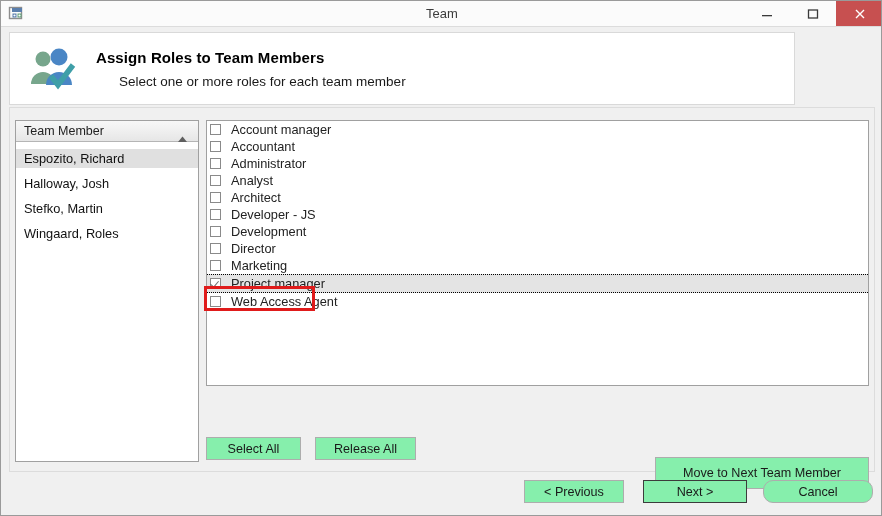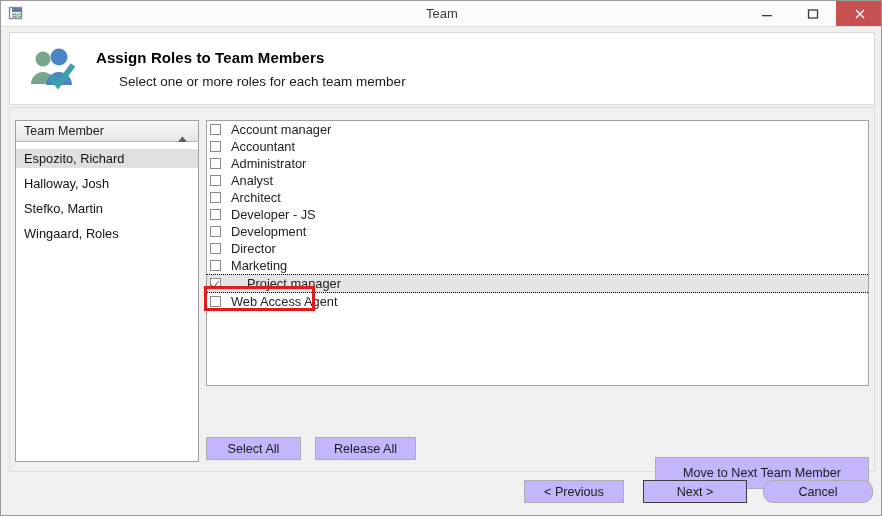--- a/index.html
+++ b/index.html
@@ -61,21 +61,21 @@
   .wbtn-close {
     right: 0;
     width: 47px;
     background: #c75050;
   }
 
   
   .header {
     position: absolute;
     left: 8px; top: 31px;
-    width: 866px;
+    width: 786px;
     height: 73px;
     background: #ffffff;
     border: 1px solid #d9d9d9;
     box-sizing: border-box;
   }
   .header-icon {
     position: absolute;
     left: 17px; top: 13px;
     width: 52px; height: 48px;
   }
@@ -175,21 +175,20 @@
     display: flex;
     align-items: center;
     box-sizing: border-box;
   }
   .role-row.checked-row {
     background: #e4e4e4;
     border-top: 1px dotted #000000;
     border-bottom: 1px dotted #000000;
     height: 19px;
     line-height: 17px;
-    gap: 16px;
   }
   .cbx {
     width: 11px;
     height: 11px;
     background: #ffffff;
     border: 1px solid #8a8a8a;
     box-sizing: border-box;
     margin-right: 10px;
     flex: 0 0 auto;
     position: relative;
@@ -201,21 +200,21 @@
     width: 4px; height: 7px;
     border-right: 1.6px solid #6d6d6d;
     border-bottom: 1.6px solid #6d6d6d;
     transform: rotate(40deg);
   }
   .role-label { display: inline-block; }
 
   
   .btn {
     position: absolute;
-    background: #c4b5fd;
+    background: #86efac;
     border: 1px solid #adadad;
     box-sizing: border-box;
     font-family: "Liberation Sans", sans-serif;
     font-size: 12.6px;
     color: #1a1a1a;
     text-align: center;
     cursor: default;
     padding: 0;
   }
   .btn-select-all  { left: 205px; top: 436px; width: 95px;  height: 23px; }

